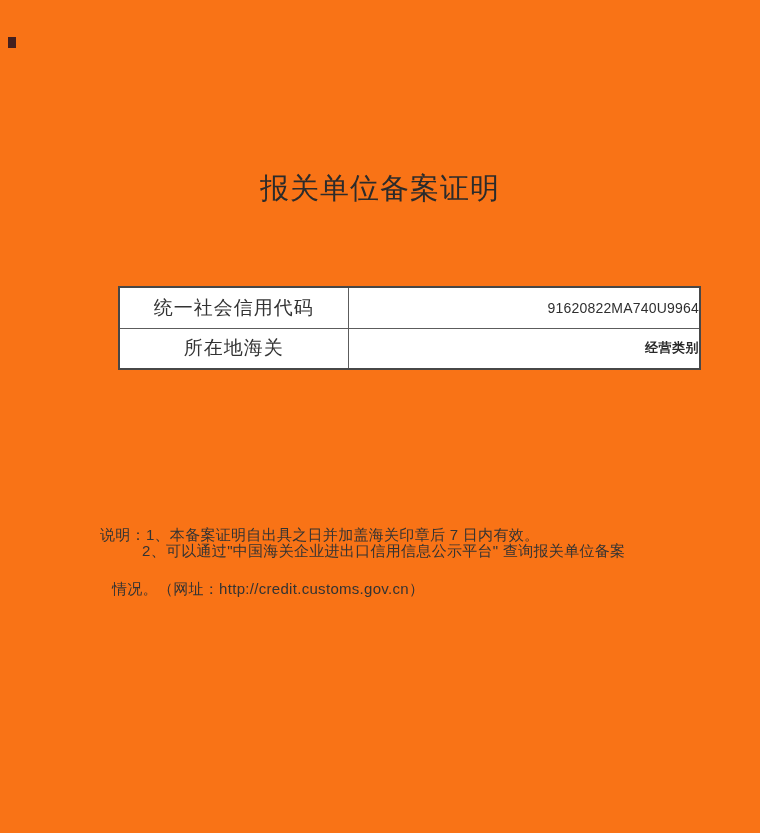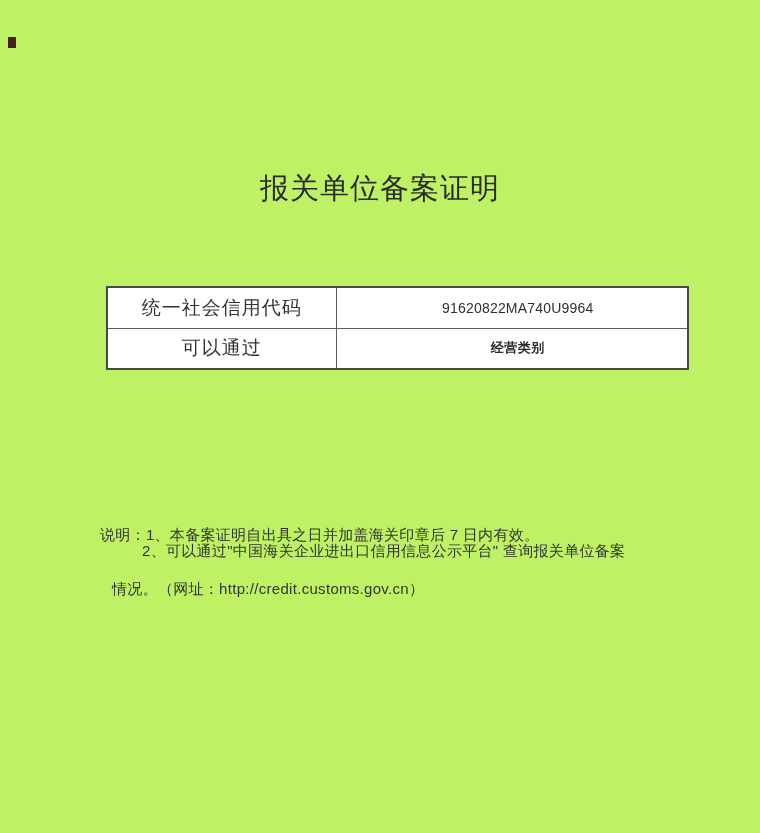--- a/index.html
+++ b/index.html
@@ -7,63 +7,63 @@
     width: 760px; height: 833px;
     background: #ffffff;
     font-family: "Liberation Sans", "DejaVu Sans", sans-serif;
     color: #333333;
     overflow: hidden;
     position: relative;
   }
   .page {
     position: relative;
     width: 760px; height: 833px;
-    background: #bef264;
+    background: #f97316;
   }
   .speck {
     position: absolute;
     left: 8px; top: 37px;
     width: 8px; height: 11px;
     background: #44201f;
   }
   .doc-title {
     position: absolute;
     left: 0; top: 166px;
     width: 760px; height: 44px;
     line-height: 44px;
     text-align: center;
     font-size: 29px;
     letter-spacing: 1px;
     color: #2b2b2b;
     font-weight: 500;
   }
   table.cert {
     position: absolute;
-    left: 106px; top: 286px;
+    left: 118px; top: 286px;
     width: 531px;
     border-collapse: collapse;
     table-layout: fixed;
   }
   table.cert td {
     border: 1px solid #5c5c5c;
     height: 41px;
     vertical-align: middle;
     background: #ffffff;
   }
   table.cert { border: 2px solid #474747; }
   td.label-cell {
     width: 229px;
     text-align: center;
     font-size: 19px;
     color: #333333;
     letter-spacing: 1px;
   }
   td.value-cell {
     width: 352px;
-    text-align: center;
+    text-align: right;
     padding-left: 12px;
     font-size: 13px;
   }
   td.value-cell .val-code {
     font-size: 14px;
     font-weight: 400;
     color: #2f2f2f;
     letter-spacing: 0.2px;
   }
   td.value-cell .val-bold {
@@ -100,21 +100,21 @@
 
   <table class="cert">
     <tbody>
       <tr>
         <td class="label-cell">统一社会信用代码</td>
         <td class="value-cell">
           <span class="val-code">91620822MA740U9964</span>
         </td>
       </tr>
       <tr>
-        <td class="label-cell">可以通过</td>
+        <td class="label-cell">所在地海关</td>
         <td class="value-cell">
           <span class="val-bold">经营类别</span>
         </td>
       </tr>
     </tbody>
   </table>
 
   <div class="note-line note-1">说明：1、本备案证明自出具之日并加盖海关印章后 7 日内有效。</div>
   <div class="note-line note-2">2、可以通过"中国海关企业进出口信用信息公示平台" 查询报关单位备案</div>
   <div class="note-line note-3">情况。（网址：http://credit.customs.gov.cn）</div>

